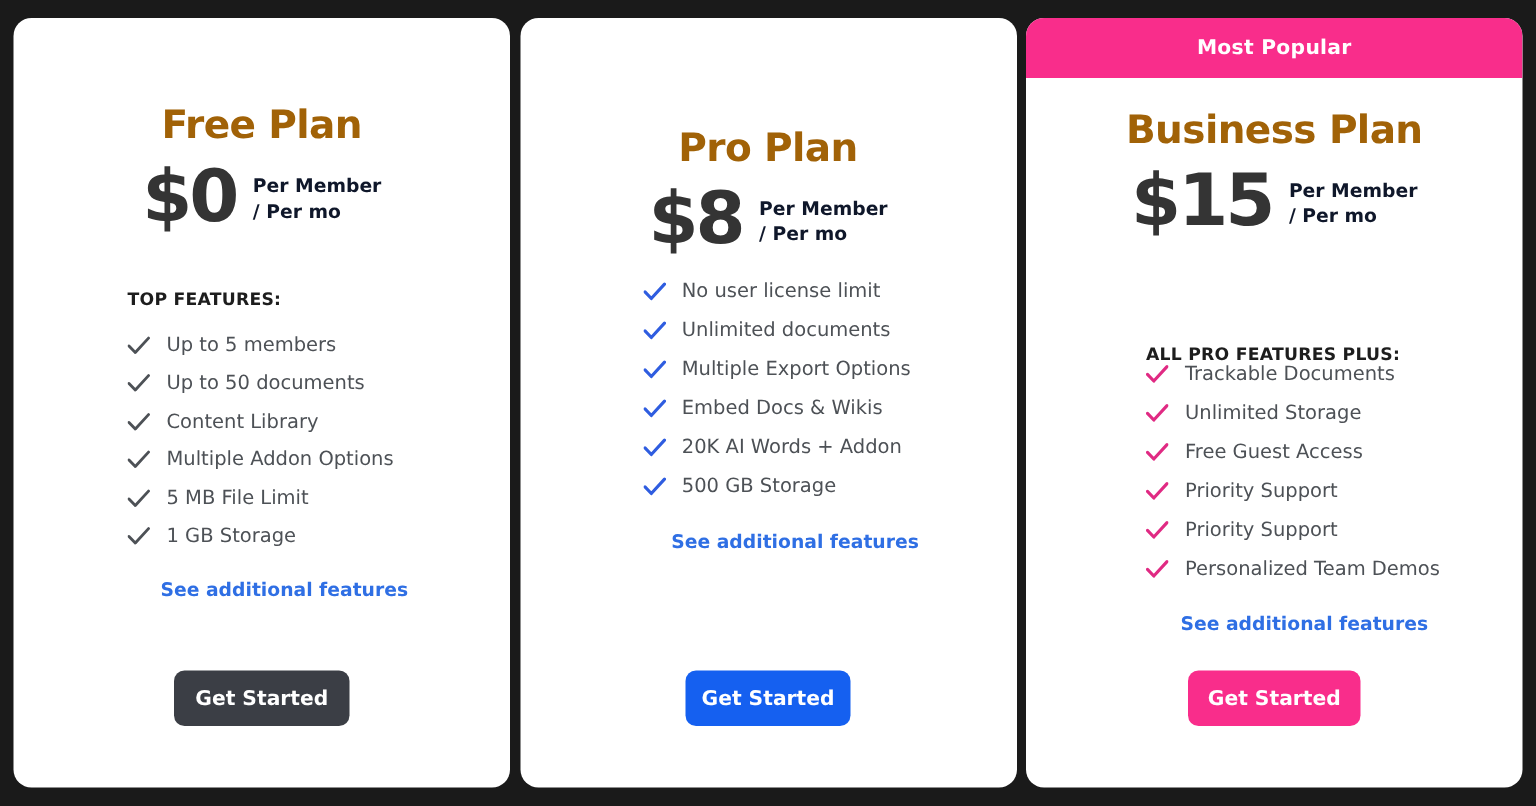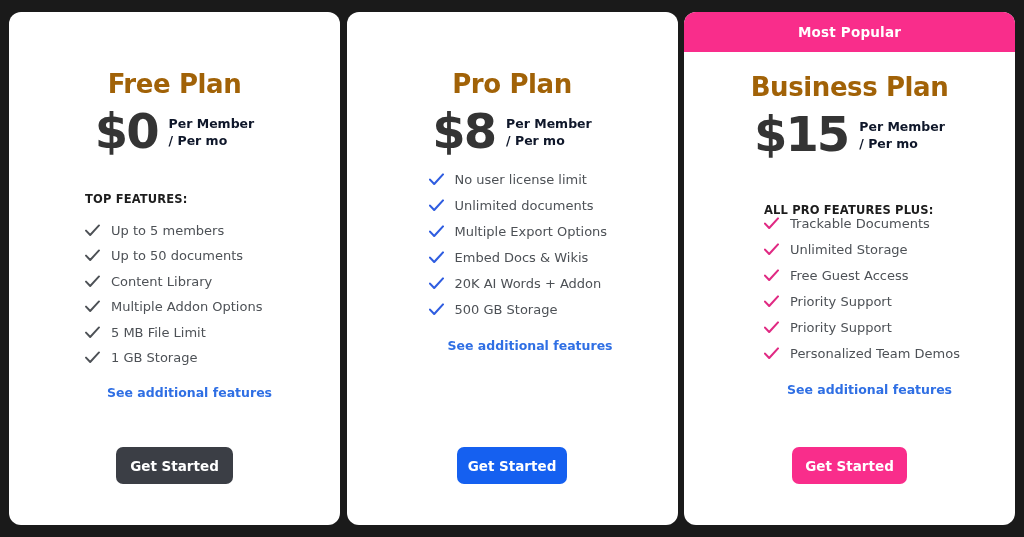--- a/index.html
+++ b/index.html
@@ -65,21 +65,21 @@
   .plan-title {
     font-size: 26px;
     font-weight: 800;
     color: #a16207;
     letter-spacing: -0.4px;
     text-align: center;
     line-height: 1;
   }
 
   .free .plan-title  { margin-top: 59px; }
-  .pro .plan-title   { margin-top: 59px; }
+  .pro .plan-title   { margin-top: 74px; }
   .business .plan-title { margin-top: 22px; }
 
   
   .price-row {
     display: flex;
     align-items: center;
     justify-content: center;
     margin-top: 12px;
   }
 
@@ -106,21 +106,21 @@
   .features-head {
     width: 100%;
     font-size: 11.5px;
     font-weight: 800;
     color: #1d1d1d;
     letter-spacing: .15px;
     padding-left: 76px;
   }
   .free .features-head     { margin-top: 37px; padding-left: 76px; }
   .pro .features-head      { margin-top: 45px; padding-left: 82px; }
-  .business .features-head { margin-top: 45px; padding-left: 80px; }
+  .business .features-head { margin-top: 71px; padding-left: 80px; }
 
   .features-list {
     list-style: none;
     width: 100%;
   }
   .free .features-list     { margin-top: 18px; padding-left: 76px; }
   .pro .features-list      { margin-top: 18px; padding-left: 82px; }
   .business .features-list { padding-left: 80px; }
 
   .feature-item {

